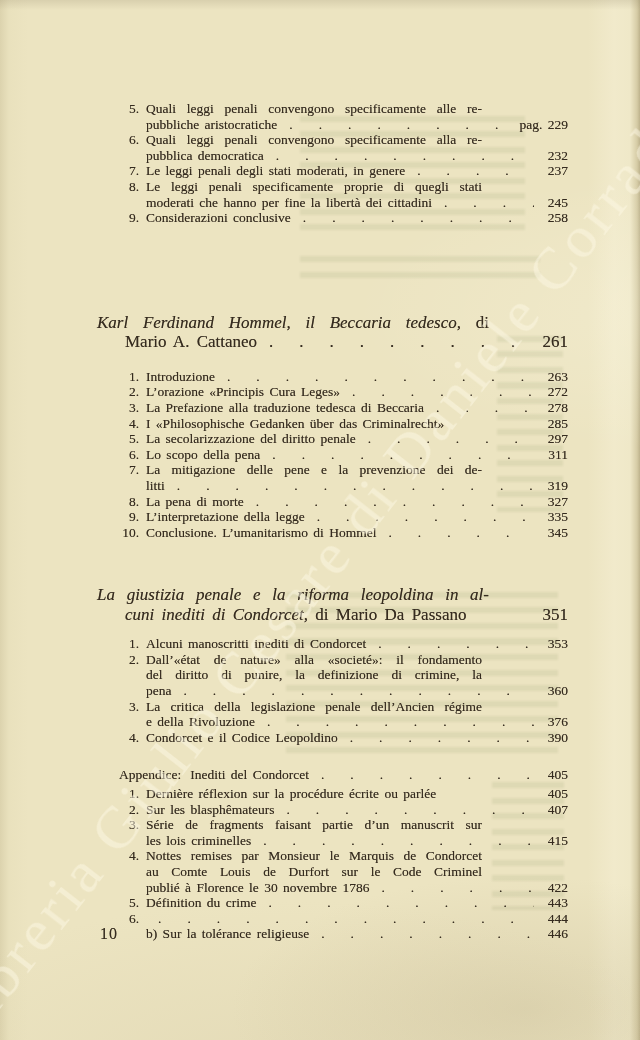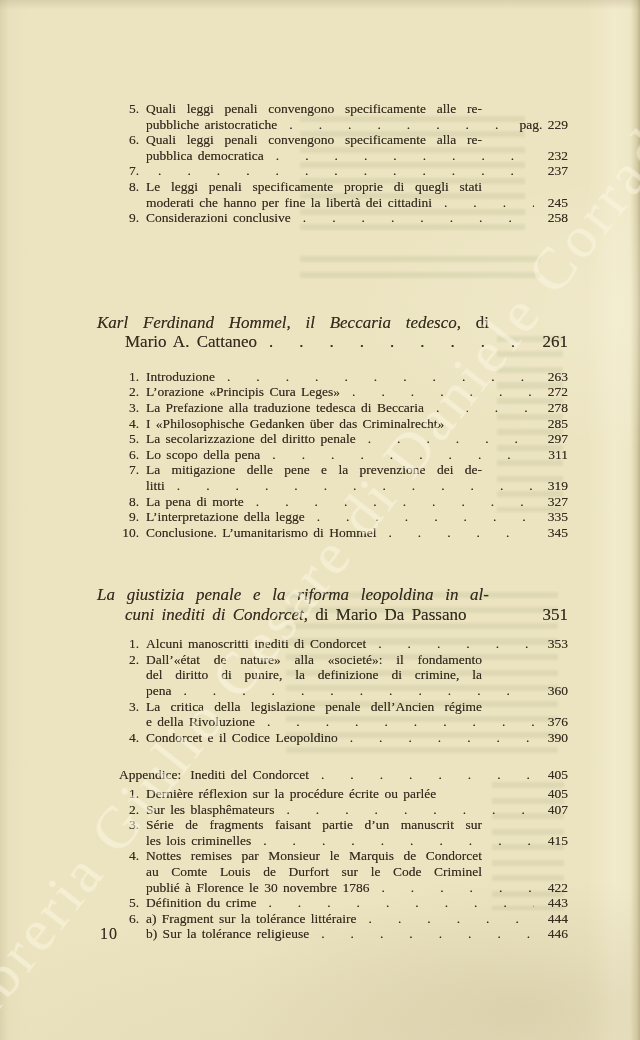--- a/index.html
+++ b/index.html
@@ -86,20 +86,21 @@
           <div class="row">
             <span class="num"></span>
             <span class="txt">pubblica democratica</span>
             <span class="dots">............................................................</span>
             <span class="pg">232</span>
           </div>
         </div>
         <div class="entry">
           <div class="row">
             <span class="num">7.</span>
+            <span class="txt">Le leggi penali degli stati moderati, in genere</span>
             <span class="dots">............................................................</span>
             <span class="pg">237</span>
           </div>
         </div>
         <div class="entry">
           <div class="row">
             <span class="num">8.</span>
             <span class="jl">Le leggi penali specificamente proprie di quegli stati</span>
           </div>
           <div class="row">
@@ -323,21 +324,20 @@
           <div class="row">
             <span class="num">5.</span>
             <span class="txt">Définition du crime</span>
             <span class="dots">............................................................</span>
             <span class="pg">443</span>
           </div>
         </div>
         <div class="entry">
           <div class="row">
             <span class="num">6.</span>
-            <span class="txt">a) Fragment sur la tolérance littéraire</span>
             <span class="dots">............................................................</span>
             <span class="pg">444</span>
           </div>
         </div>
         <div class="entry">
           <div class="row">
             <span class="num"></span>
             <span class="txt">b) Sur la tolérance religieuse</span>
             <span class="dots">............................................................</span>
             <span class="pg">446</span>

